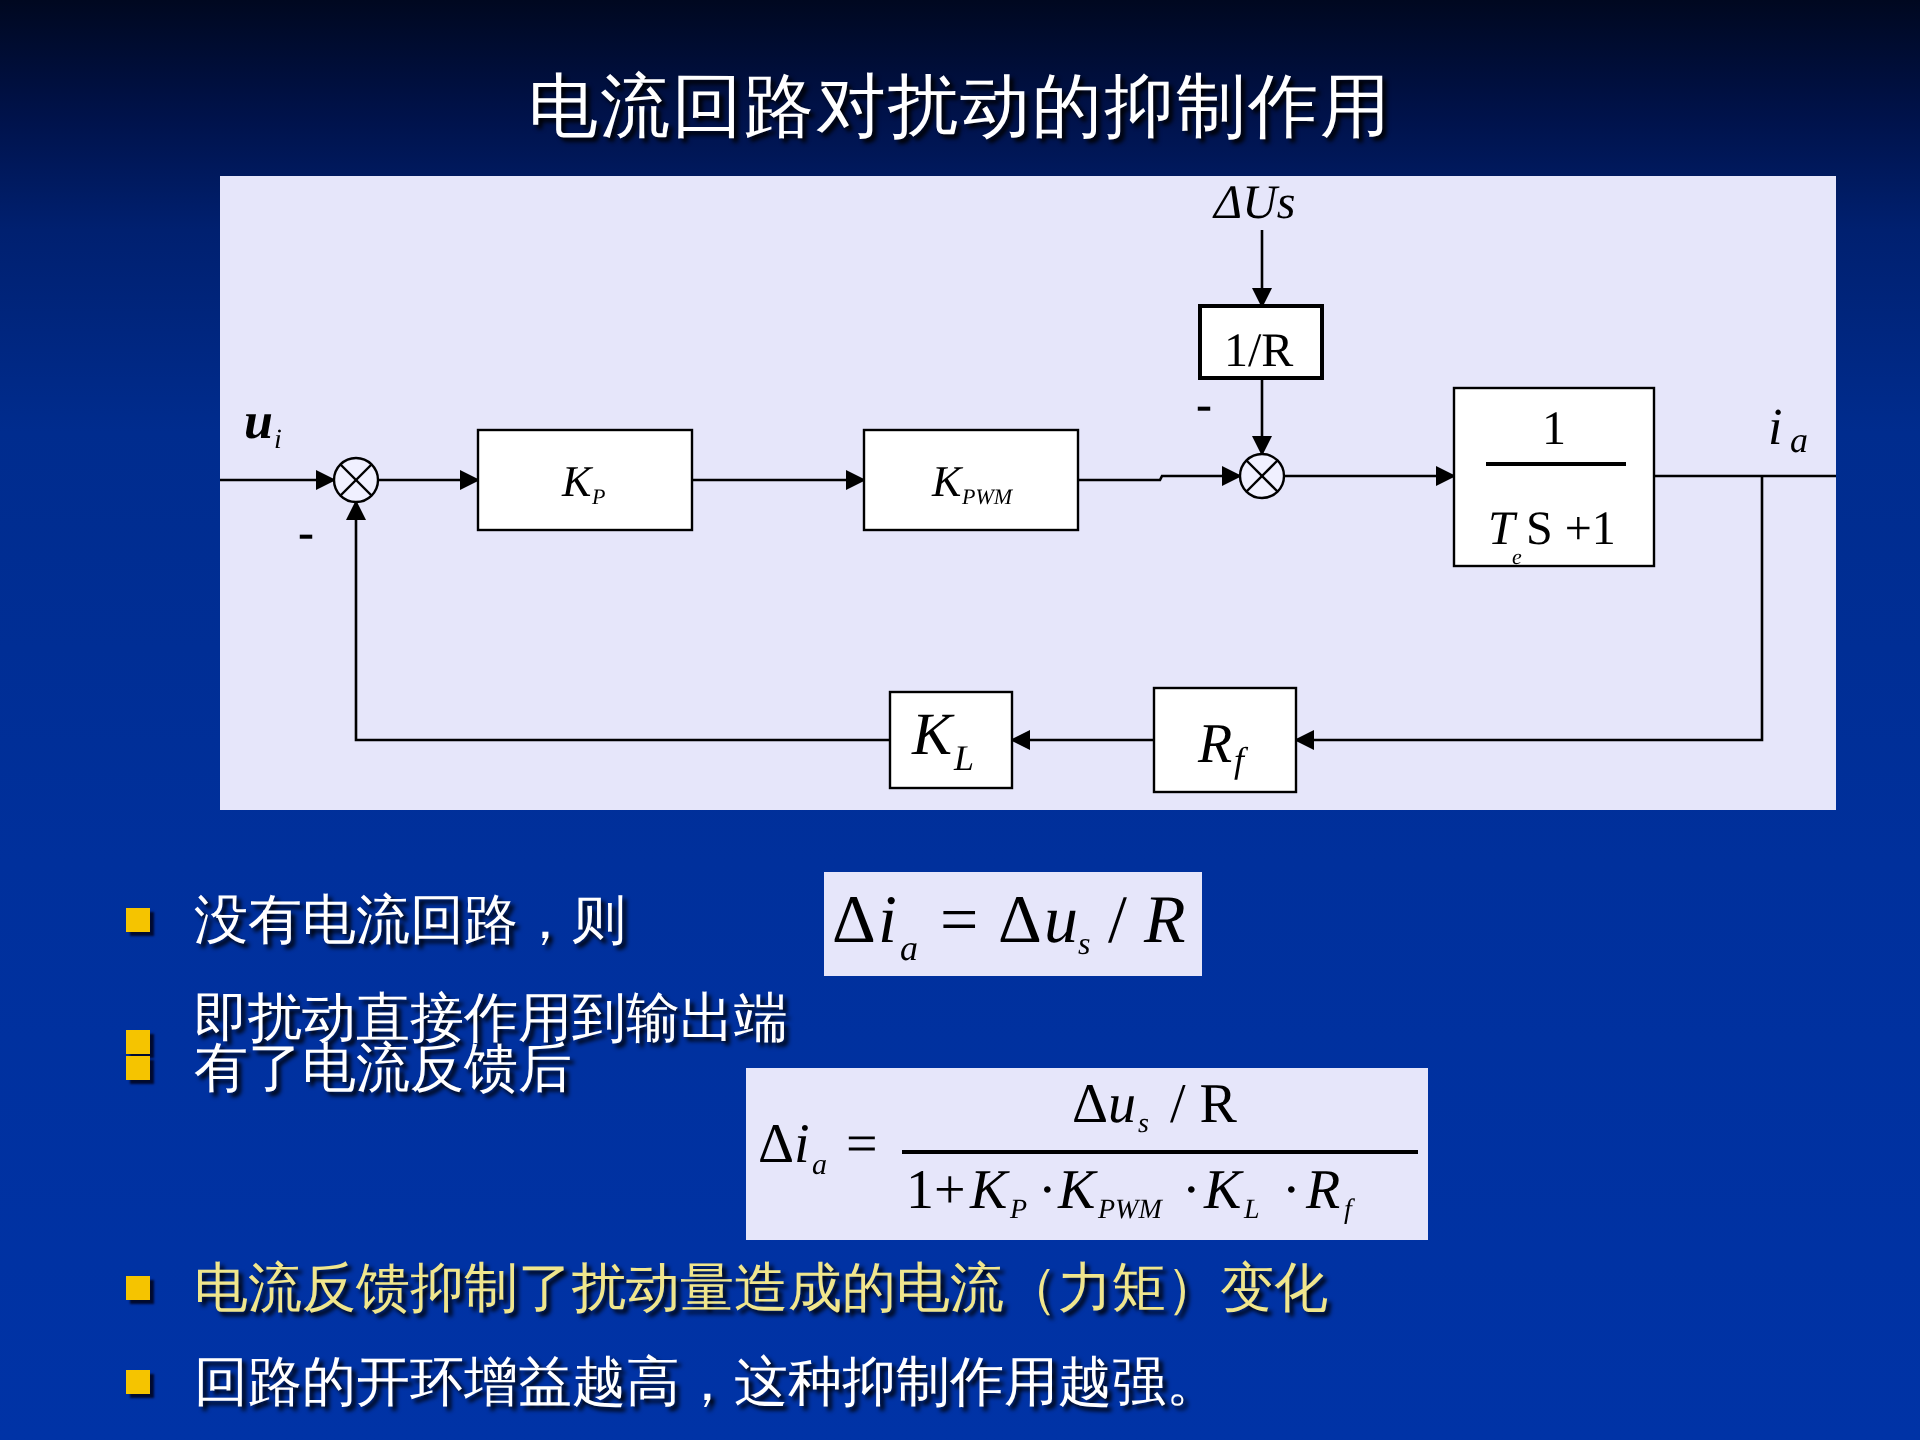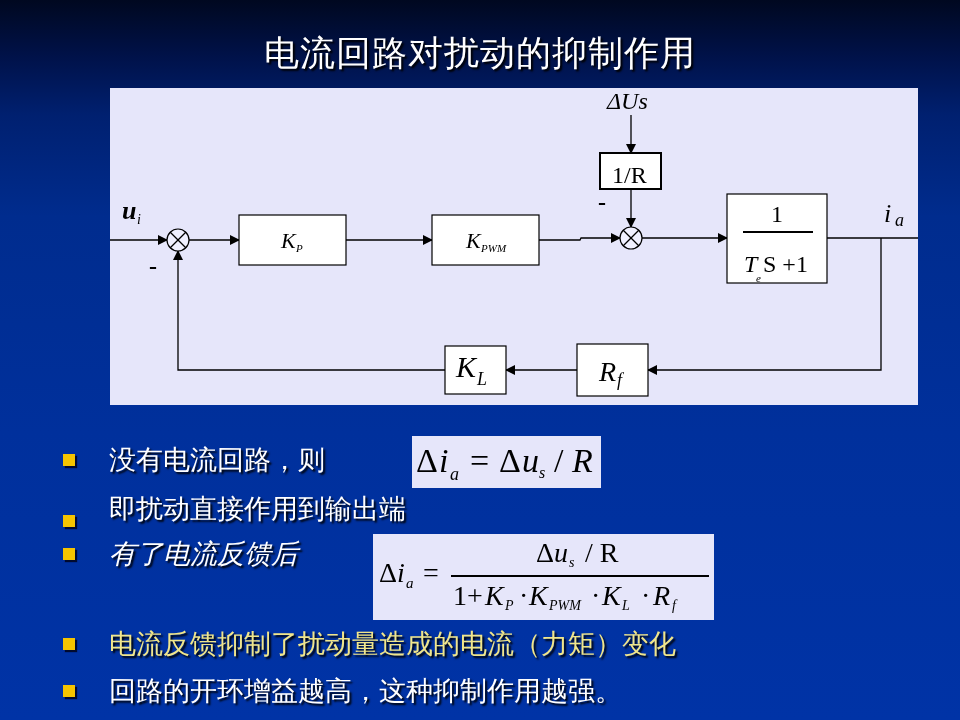--- a/index.html
+++ b/index.html
@@ -14,21 +14,21 @@
       text-shadow: 2px 2px 2px #000000;
     }
     .panel {
       position: absolute; left: 110px; top: 88px; width: 808px; height: 317px;
       background: #e6e6fa;
     }
     svg.diagram { position: absolute; left: 0; top: 0; }
     .math { font-family: "Liberation Serif", "DejaVu Serif", serif; font-style: italic; fill: #000; }
     .math-up { font-family: "Liberation Serif", "DejaVu Serif", serif; fill: #000; }
     .bullet-row {
-      position: absolute; left: 63px; height: 40px; display: flex; align-items: center; gap: 12px;
+      position: absolute; left: 63px; height: 40px; display: flex; align-items: center;
     }
     .bullet-sq {
       width: 12px; height: 12px; background: #f5c400;
       box-shadow: 2px 2px 1px #000a30; margin-right: 22px;
     }
     .bullet-text {
       font-size: 27px; color: #ffffff; text-shadow: 2px 2px 2px #000000; white-space: nowrap;
     }
     .bullet-text.yellow { color: #f0e68c; }
     .formula-box {
@@ -123,21 +123,21 @@
 </svg>
 
 <div class="bullet-row" style="top:440px;">
   <div class="bullet-sq"></div>
   <span class="bullet-text">没有电流回路，则</span>
 </div>
 <div class="bullet-row" style="top:487px;align-items:flex-end;">
   <div class="bullet-sq"></div>
   <span class="bullet-text">即扰动直接作用到输出端</span>
 </div>
-<div class="bullet-row" style="top:534px;font-style:italic;">
+<div class="bullet-row" style="top:514px;">
   <div class="bullet-sq"></div>
   <span class="bullet-text">有了电流反馈后</span>
 </div>
 <div class="bullet-row" style="top:624px;">
   <div class="bullet-sq"></div>
   <span class="bullet-text yellow">电流反馈抑制了扰动量造成的电流（力矩）变化</span>
 </div>
 <div class="bullet-row" style="top:671px;">
   <div class="bullet-sq"></div>
   <span class="bullet-text">回路的开环增益越高，这种抑制作用越强。</span>

